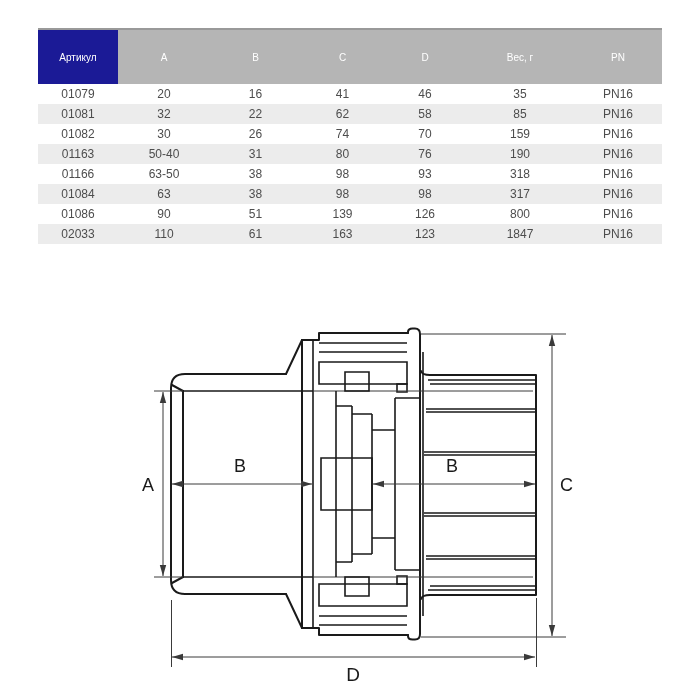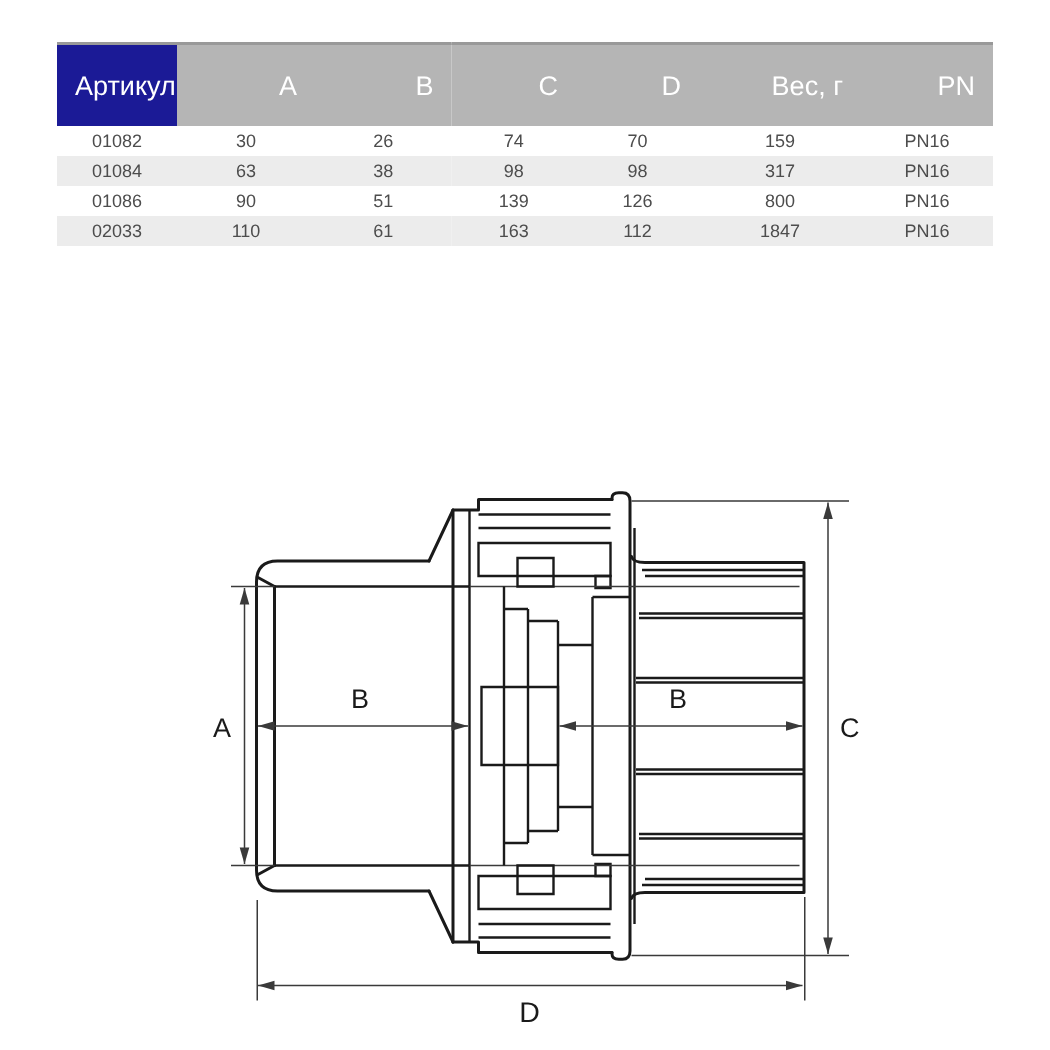--- a/index.html
+++ b/index.html
@@ -17,22 +17,22 @@
     background:#ffffff;
     font-family:"Liberation Sans", sans-serif;
   }
   table.spec{
     position:absolute;left:38px;top:28px;width:624px;
     border-collapse:collapse;table-layout:fixed;
     border-top:2px solid #999999;
   }
   table.spec th{
     background:var(--head-bg);color:var(--head-text);
-    font-weight:400;font-size:18px;height:30px;
-    text-align:right;padding:12px;
+    font-weight:400;font-size:10px;height:30px;
+    text-align:center;padding:12px;
   }
   table.spec th.accent{background:var(--accent);}
   table.spec td{
     height:20px;font-size:12px;color:var(--cell-text);
     text-align:center;padding:0;white-space:nowrap;
   }
   table.spec tbody tr:nth-child(even){background:var(--row-alt);}
   svg.drawing{position:absolute;left:0;top:300px;width:700px;height:400px;}
   svg .thick{stroke:var(--line);stroke-width:2;fill:none;stroke-linejoin:round;stroke-linecap:round;}
   svg .med{stroke:var(--line);stroke-width:1.6;fill:none;stroke-linejoin:miter;stroke-linecap:butt;}
@@ -59,29 +59,65 @@
       <th>A</th>
       <th>B</th>
       <th>C</th>
       <th>D</th>
       <th>Вес, г</th>
       <th>PN</th>
     </tr>
   </thead>
   <tbody>
       <tr>
+        <td>01079</td>
+        <td>20</td>
+        <td>16</td>
+        <td>41</td>
+        <td>46</td>
+        <td>35</td>
+        <td>PN16</td>
+      </tr>
+      <tr>
+        <td>01081</td>
+        <td>32</td>
+        <td>22</td>
+        <td>62</td>
+        <td>58</td>
+        <td>85</td>
+        <td>PN16</td>
+      </tr>
+      <tr>
         <td>01082</td>
         <td>30</td>
         <td>26</td>
         <td>74</td>
         <td>70</td>
         <td>159</td>
         <td>PN16</td>
       </tr>
       <tr>
+        <td>01163</td>
+        <td>50-40</td>
+        <td>31</td>
+        <td>80</td>
+        <td>76</td>
+        <td>190</td>
+        <td>PN16</td>
+      </tr>
+      <tr>
+        <td>01166</td>
+        <td>63-50</td>
+        <td>38</td>
+        <td>98</td>
+        <td>93</td>
+        <td>318</td>
+        <td>PN16</td>
+      </tr>
+      <tr>
         <td>01084</td>
         <td>63</td>
         <td>38</td>
         <td>98</td>
         <td>98</td>
         <td>317</td>
         <td>PN16</td>
       </tr>
       <tr>
         <td>01086</td>
@@ -90,21 +126,21 @@
         <td>139</td>
         <td>126</td>
         <td>800</td>
         <td>PN16</td>
       </tr>
       <tr>
         <td>02033</td>
         <td>110</td>
         <td>61</td>
         <td>163</td>
-        <td>112</td>
+        <td>123</td>
         <td>1847</td>
         <td>PN16</td>
       </tr>
     </tbody>
 </table>
 
 <svg class="drawing" viewBox="0 300 700 400" aria-hidden="true">
 
   <g>
     <path class="thick" d="M286,374 H185 Q171,374 171,388 V580 Q171,594 185,594 H286"></path>

